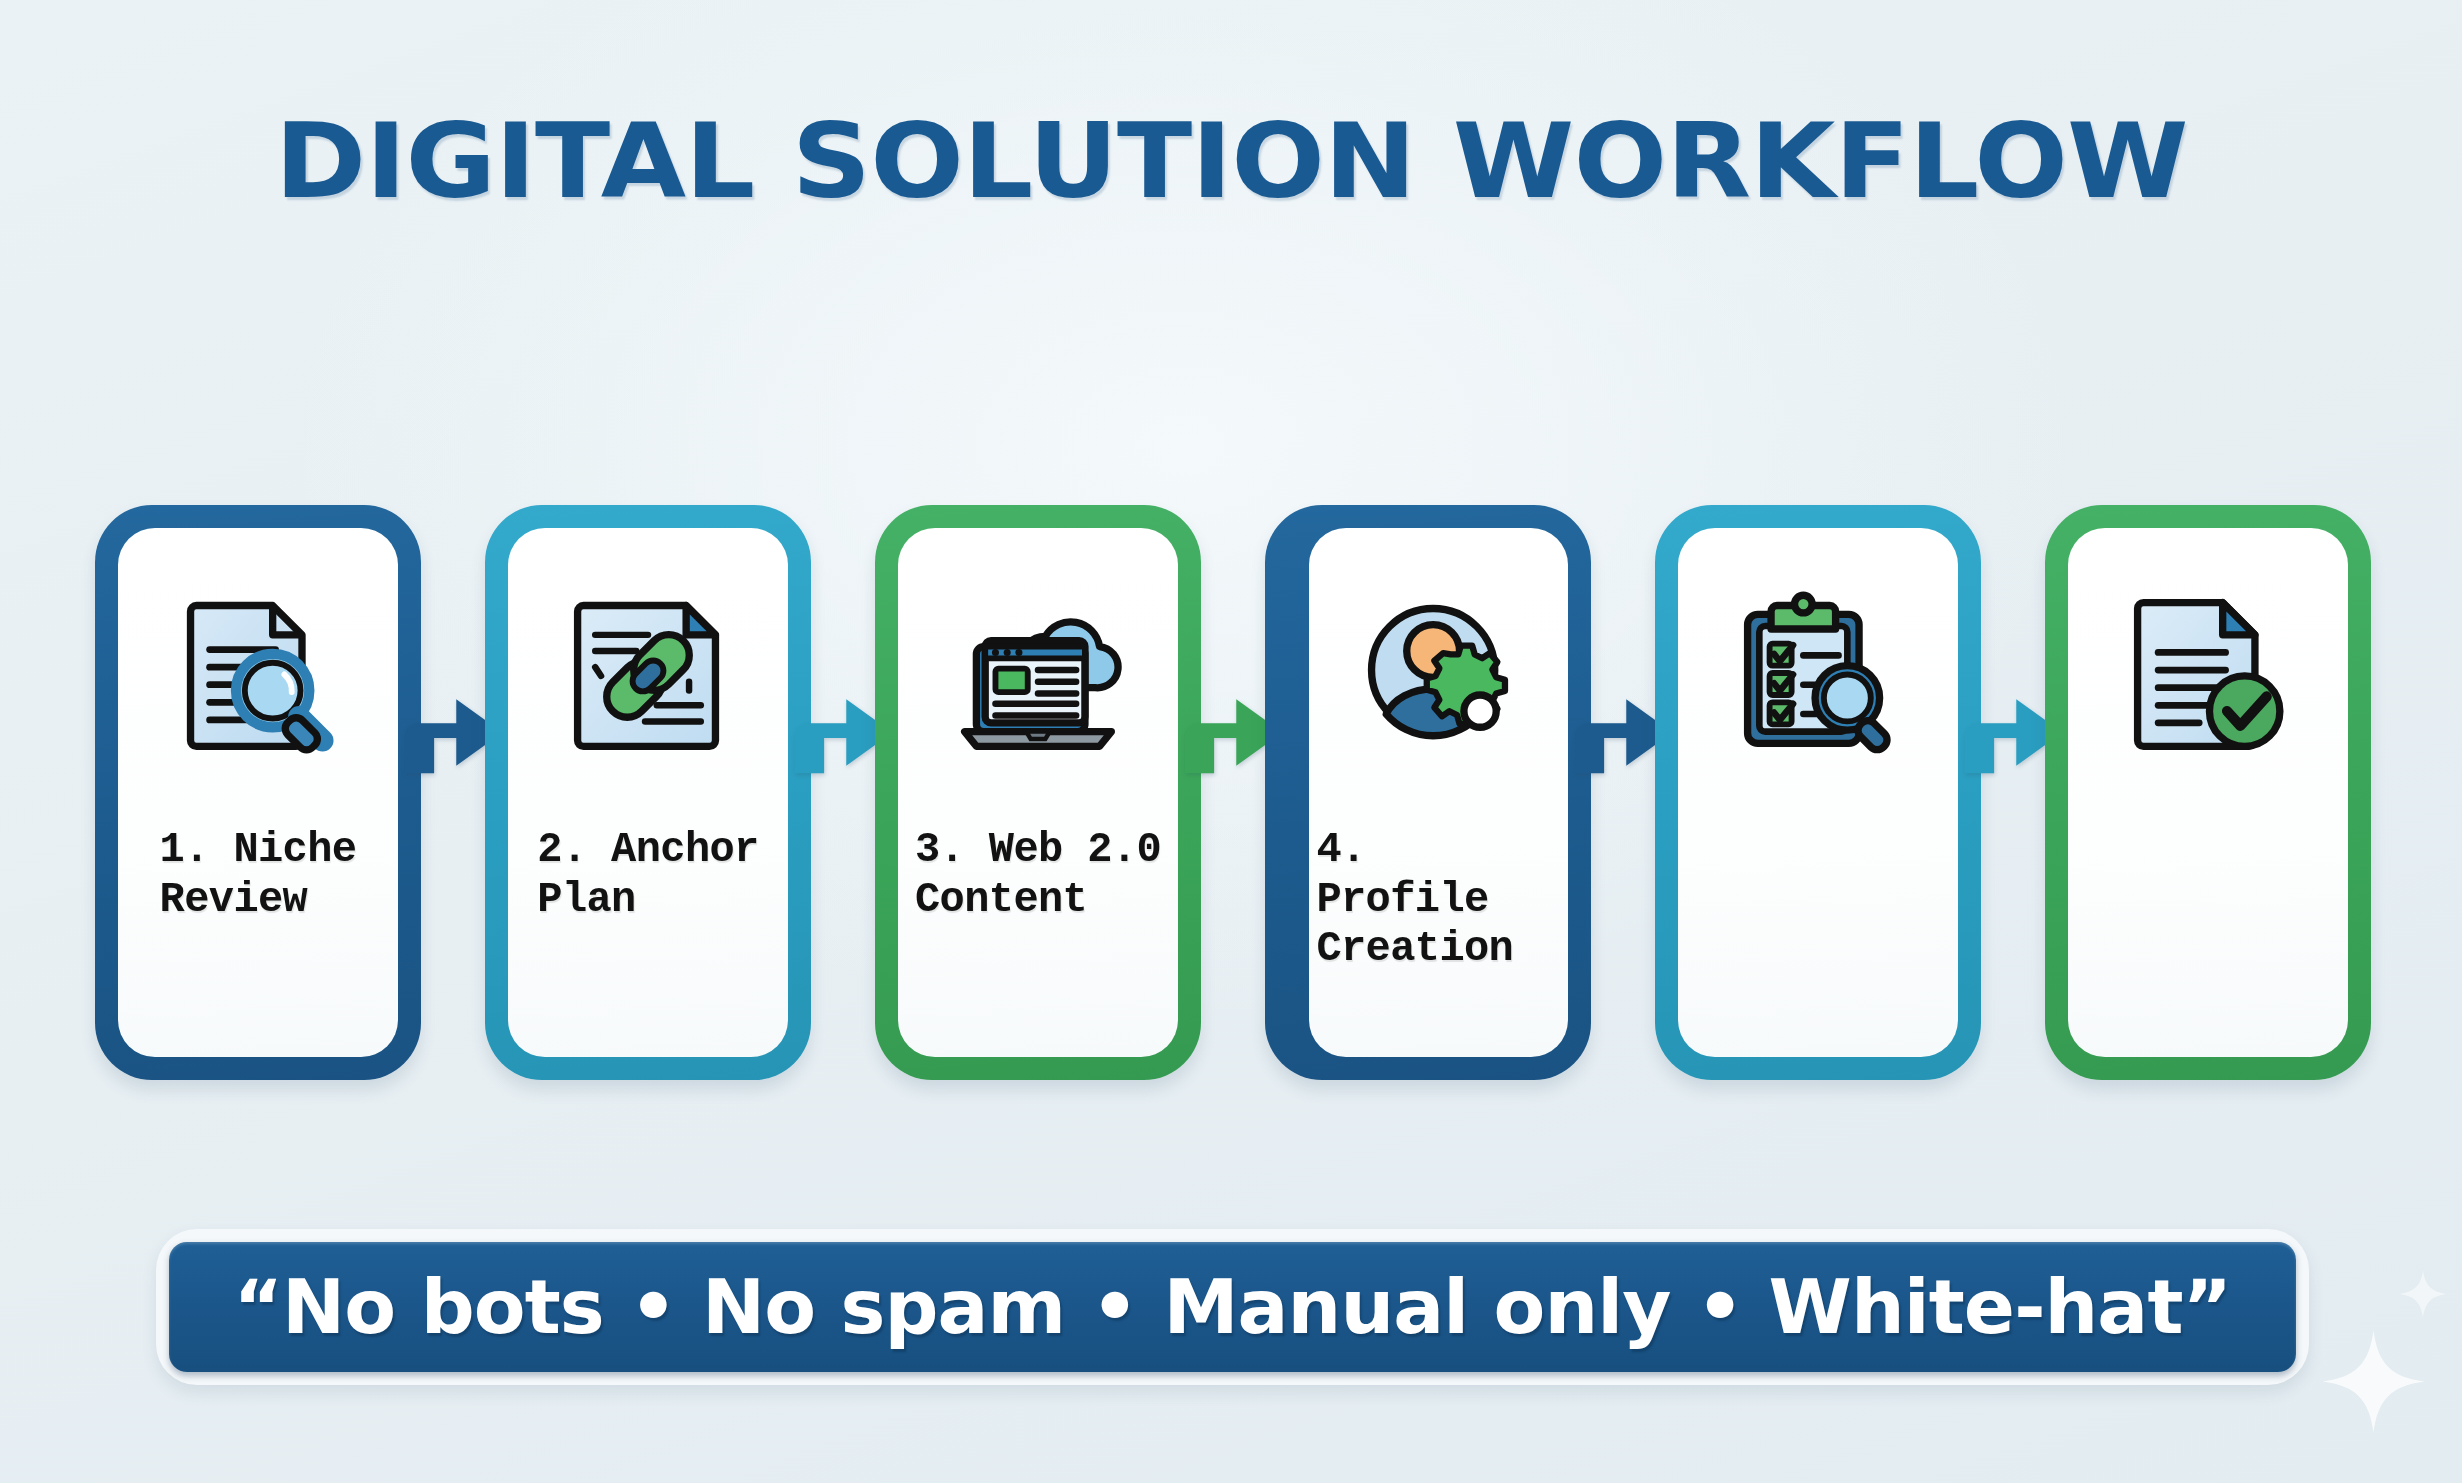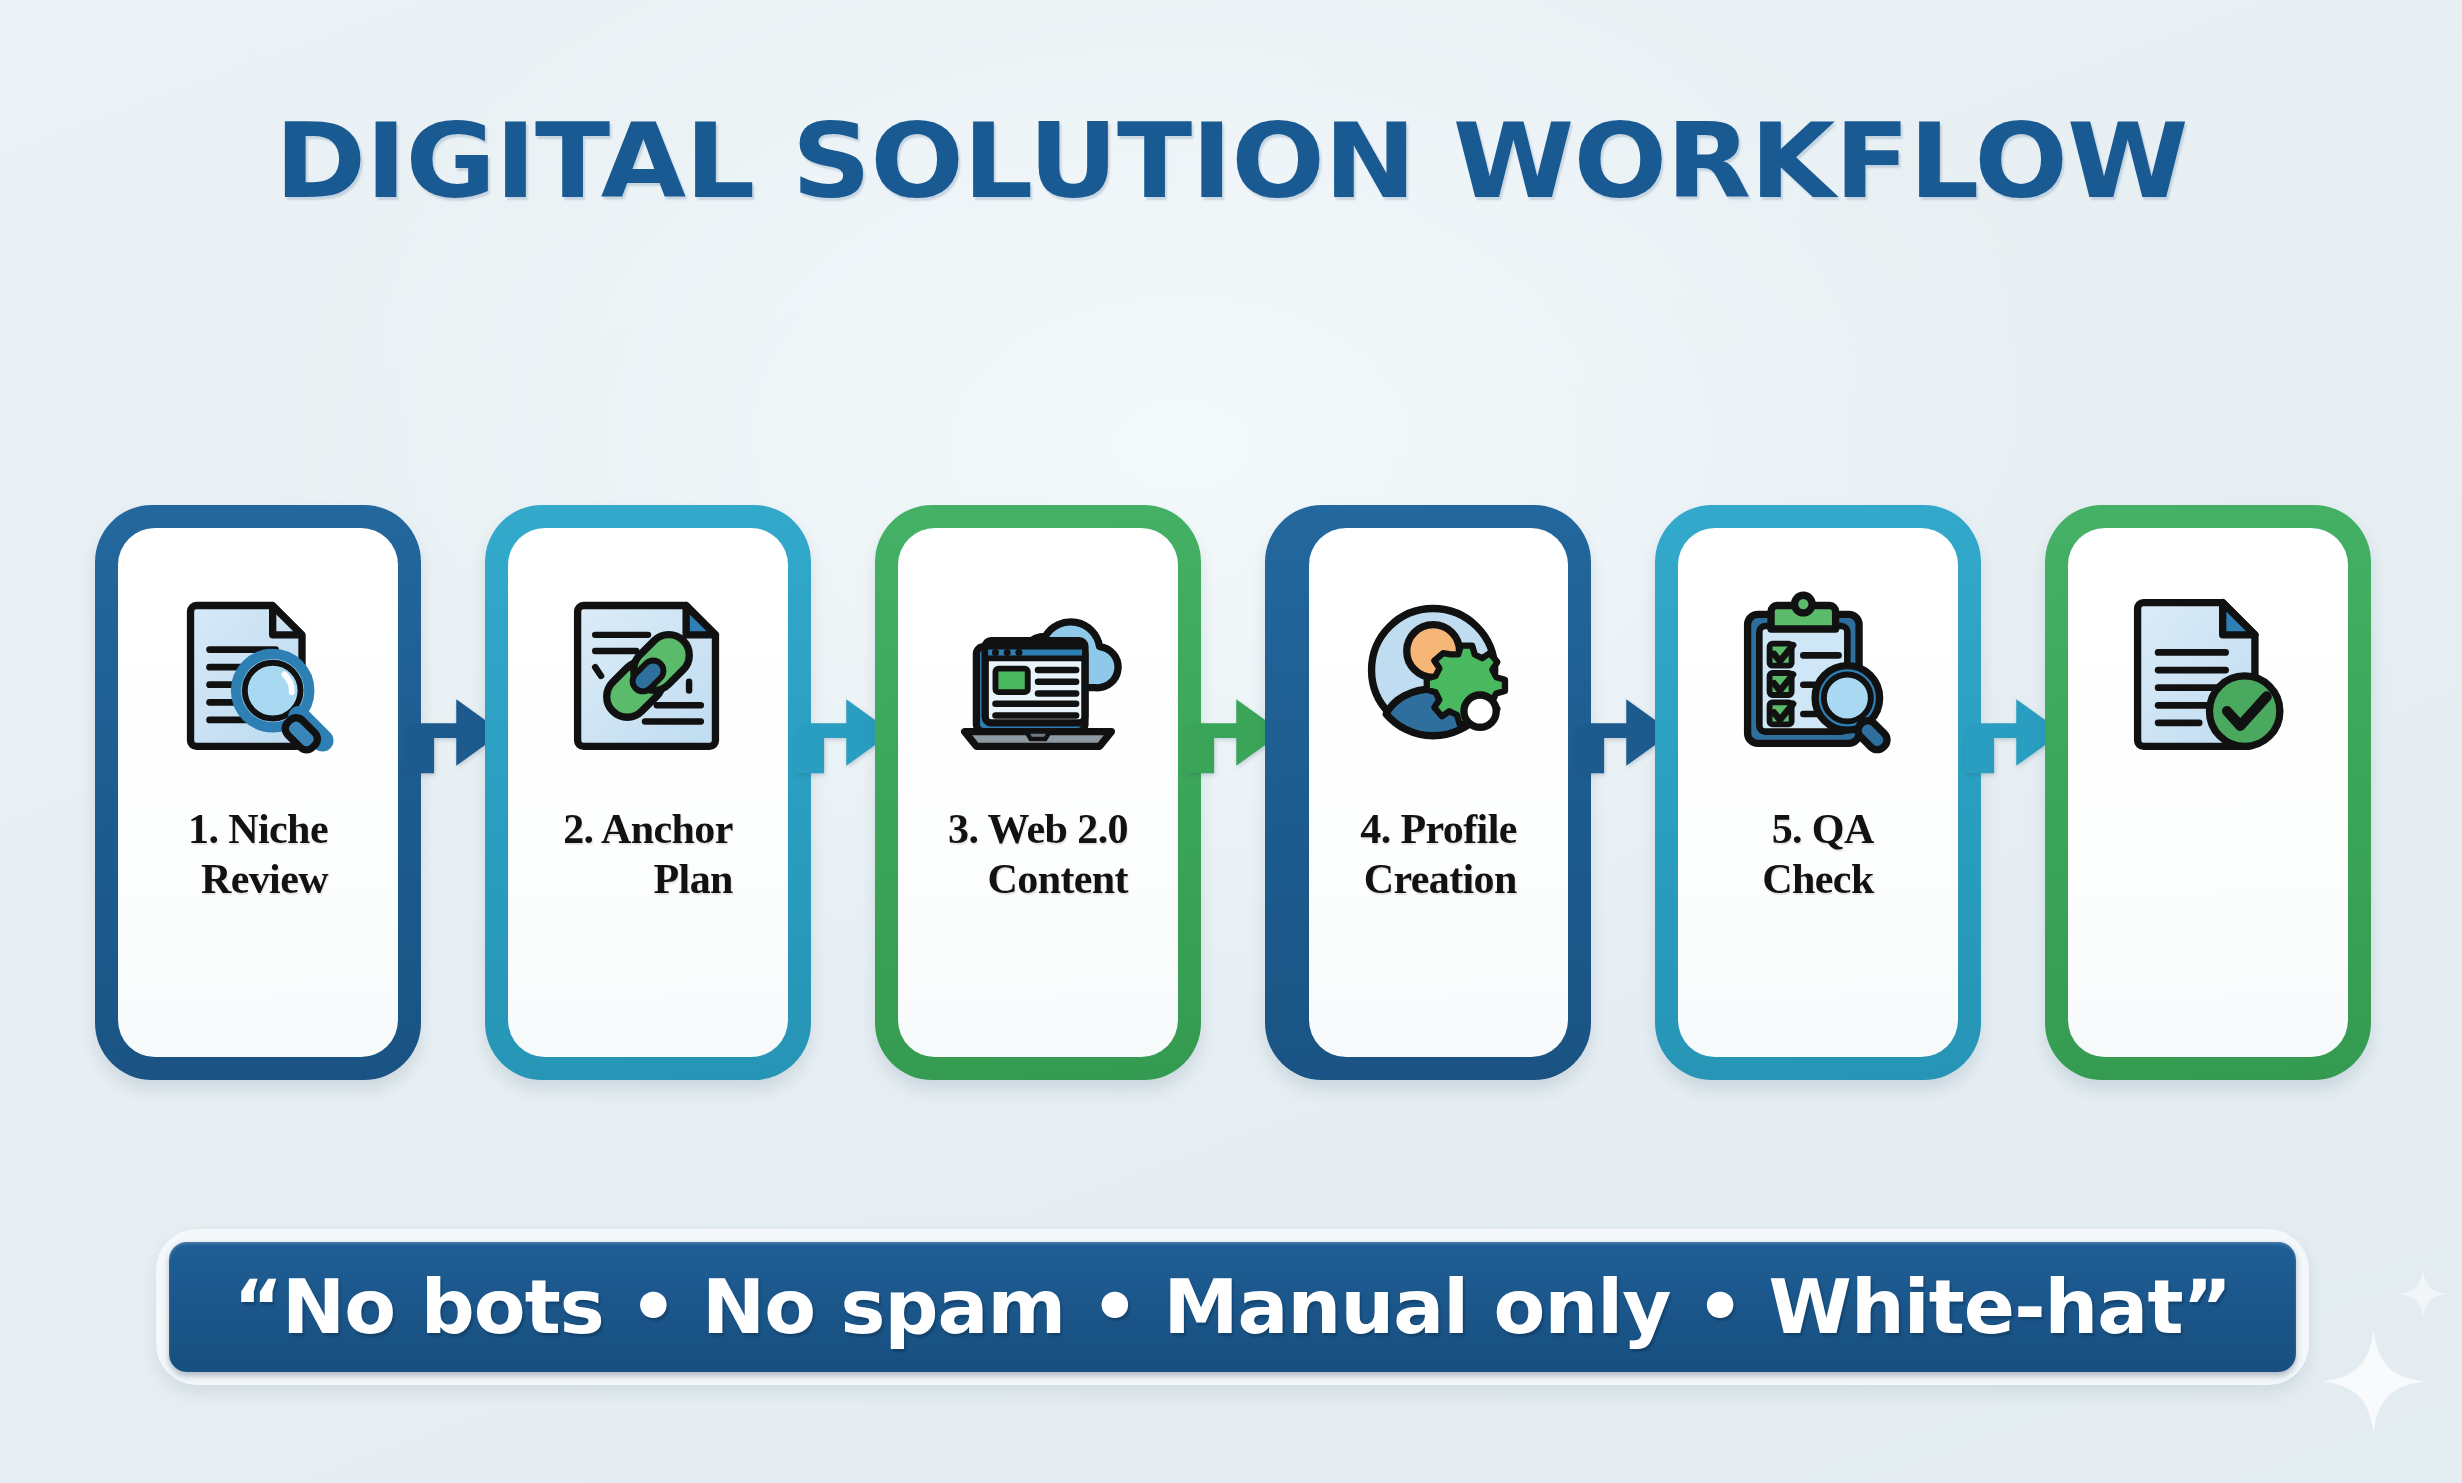--- a/index.html
+++ b/index.html
@@ -81,27 +81,27 @@
     width: 176px;
     height: 176px;
     display: flex;
     align-items: center;
     justify-content: center;
     flex: 0 0 176px;
   }
   .step-icon svg { display: block; width: 100%; height: 100%; }
 
   .step-label {
-    margin-top: 44px;
-    font-family: Liberation Serif, serif;
+    margin-top: 65px;
+    font-family: Liberation Mono, monospace;
     font-weight: 700;
     font-size: 42px;
     line-height: 1.18;
     color: #121212;
-    text-align: right;
+    text-align: left;
     letter-spacing: -0.6px;
     text-shadow: 0.9px 1.9px 0.9px rgba(0,0,0,0.10);
     padding: 0 7.4px;
   }
 
   
   .gap {
     flex: 0 0 64px;
     position: relative;
   }
@@ -332,24 +332,20 @@
           <g>
             <rect x="27" y="80" width="15" height="15" rx="2" fill="#5bbb6b" stroke="#111" stroke-width="4"></rect>
             <path d="M30 87 l4 5 l9 -11" fill="none" stroke="#111" stroke-width="4.5" stroke-linecap="round" stroke-linejoin="round"></path>
             <line x1="50" y1="88" x2="62" y2="88" stroke="#111" stroke-width="4.5" stroke-linecap="round"></line>
           </g>
           <circle cx="80" cy="77" r="22" fill="#2e7fb4" stroke="#111" stroke-width="5"></circle>
           <circle cx="80" cy="77" r="16" fill="#a9d8f2" stroke="#111" stroke-width="4"></circle>
           <rect x="94" y="90" width="22" height="13" rx="6" transform="rotate(45 94 90)" fill="#2e6f9e" stroke="#111" stroke-width="5"></rect>
         </svg>
       </div>
-      <div class="step-label">
-        <div>5. QA</div>
-        <div>Check</div>
-      </div>
     </div>
   </div>
 
   <div class="gap">
     <div class="arrow">
       <svg viewBox="0 0 118 120">
         <path d="M6 104 V66 a16 16 0 0 1 16 -16 H62 V24 L112 60 L62 96 V66 H38 v38 z" fill="#2a9ec0"></path>
       </svg>
     </div>
   </div>

